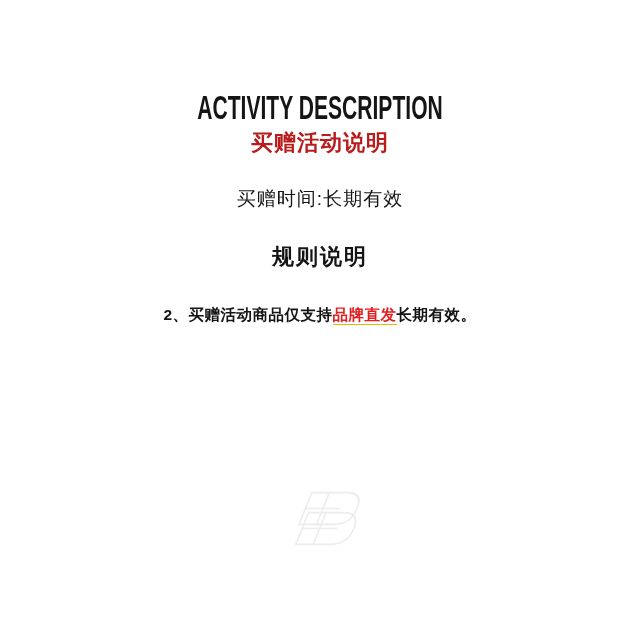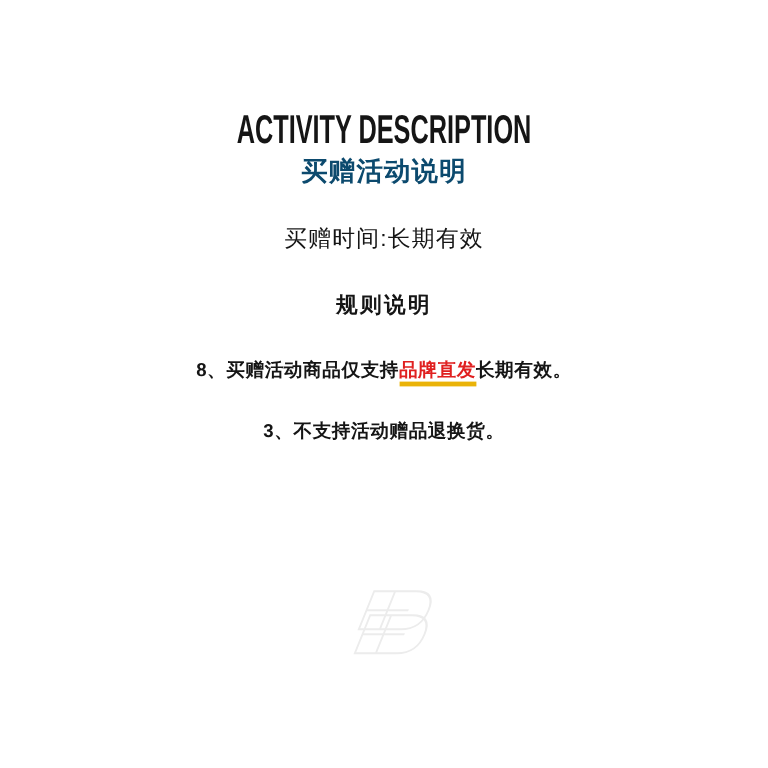--- a/index.html
+++ b/index.html
@@ -31,49 +31,49 @@
     line-height: 1.1;
     color: #151515;
     transform: scale(0.68, 1.08);
     transform-origin: center top;
     white-space: nowrap;
   }
   .title-zh {
     margin-top: 4px;
     font-size: 22px;
     font-weight: 700;
-    color: #0c4a6e;
+    color: #b91c1c;
     letter-spacing: 1px;
   }
   .validity {
     margin-top: 28px;
     font-size: 19px;
     font-weight: 400;
     letter-spacing: 1px;
   }
   .rules-title {
     margin-top: 30px;
-    font-size: 18px;
+    font-size: 22px;
     font-weight: 700;
     letter-spacing: 2px;
   }
   .rules-list {
     margin-top: 34px;
   }
   .rule-line {
     font-size: 15.5px;
     font-weight: 700;
     letter-spacing: 0.5px;
     margin-bottom: 32px;
     line-height: 1.2;
     white-space: nowrap;
   }
   .rule-line .hl {
     color: #e02020;
-    border-bottom: 4px solid #eab308;
+    border-bottom: 1px solid #eab308;
     padding-bottom: 1px;
   }
   .watermark {
     position: absolute;
     left: 278px;
     top: 486px;
     width: 96px;
     height: 80px;
   }
 </style>
@@ -88,26 +88,23 @@
     <div class="title-zh">买赠活动说明</div>
 
     <div class="validity">买赠时间:长期有效</div>
 
     <div class="rules-title">规则说明</div>
 
     <div class="rules-list">
 
 
       <div class="rule-line">
-        <span>8、买赠活动商品仅支持</span><span class="hl">品牌直发</span><span>长期有效。</span>
+        <span>2、买赠活动商品仅支持</span><span class="hl">品牌直发</span><span>长期有效。</span>
       </div>
 
-      <div class="rule-line">
-        <span>3、不支持活动赠品退换货。</span><span class="hl"></span><span></span>
-      </div>
 
 
     </div>
   </div>
 
   <div class="watermark">
     <svg width="96" height="80" viewBox="0 0 110 96" xmlns="http://www.w3.org/2000/svg">
       <g stroke="#ececec" stroke-width="2" fill="none">
 
         <g transform="translate(38,8) skewX(-22)">

